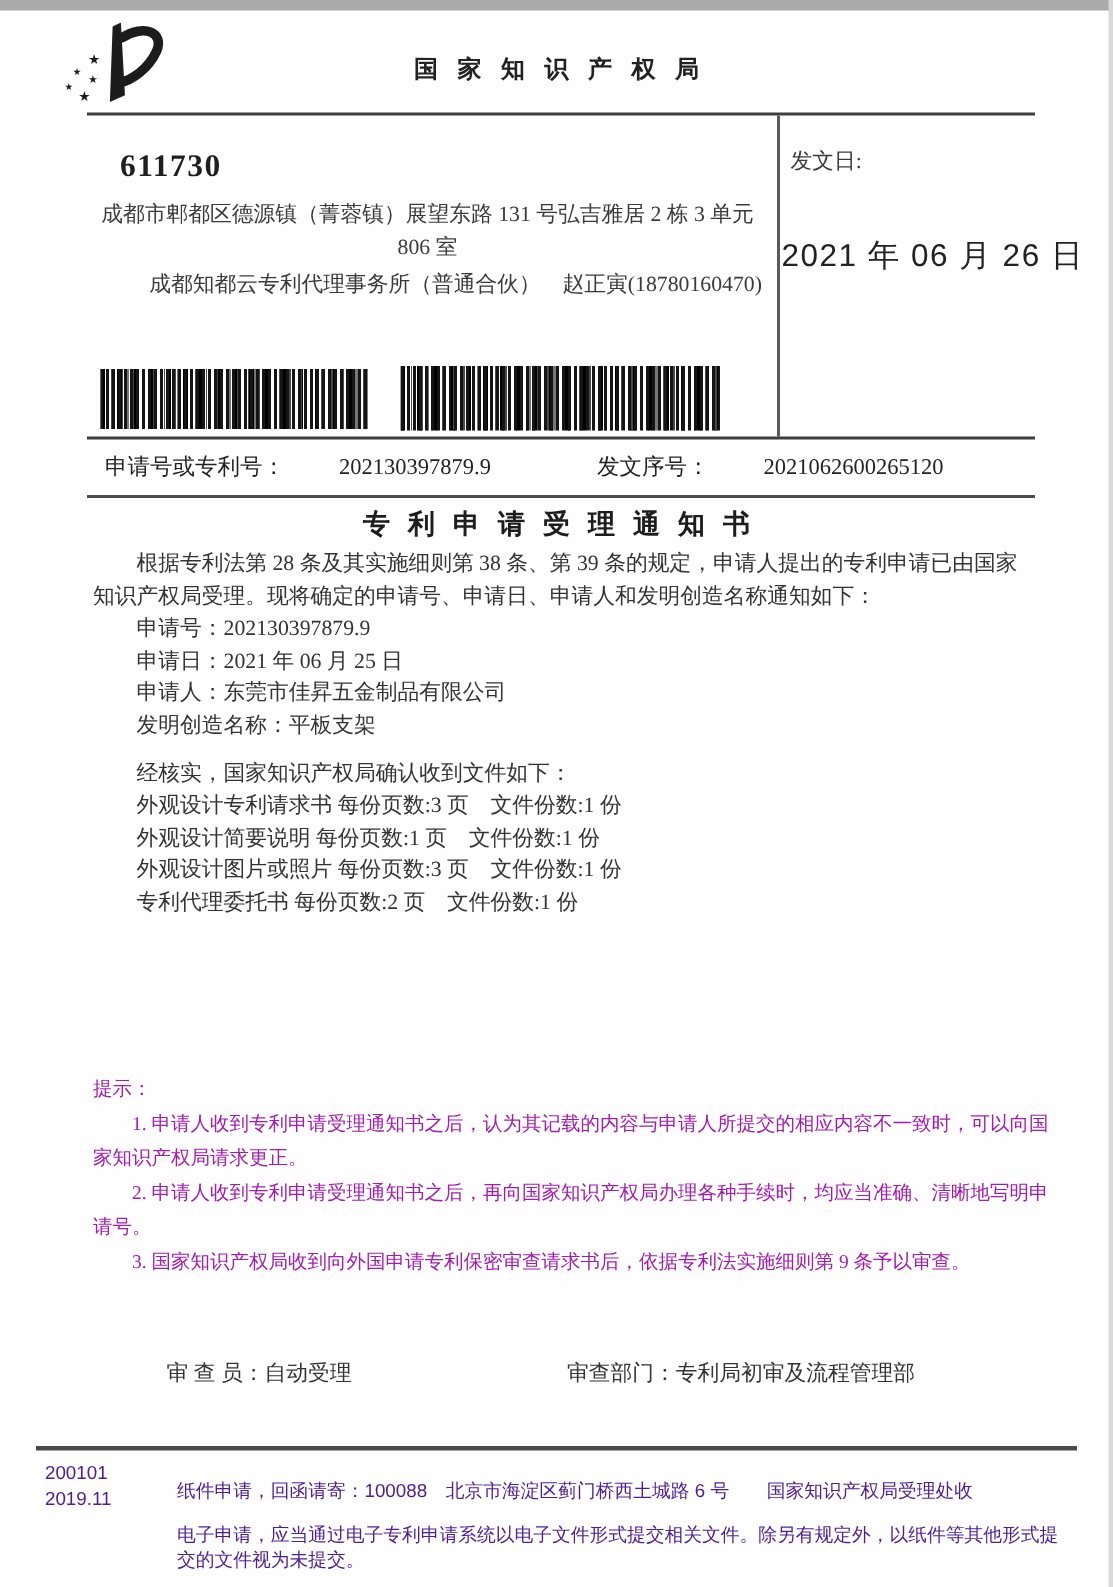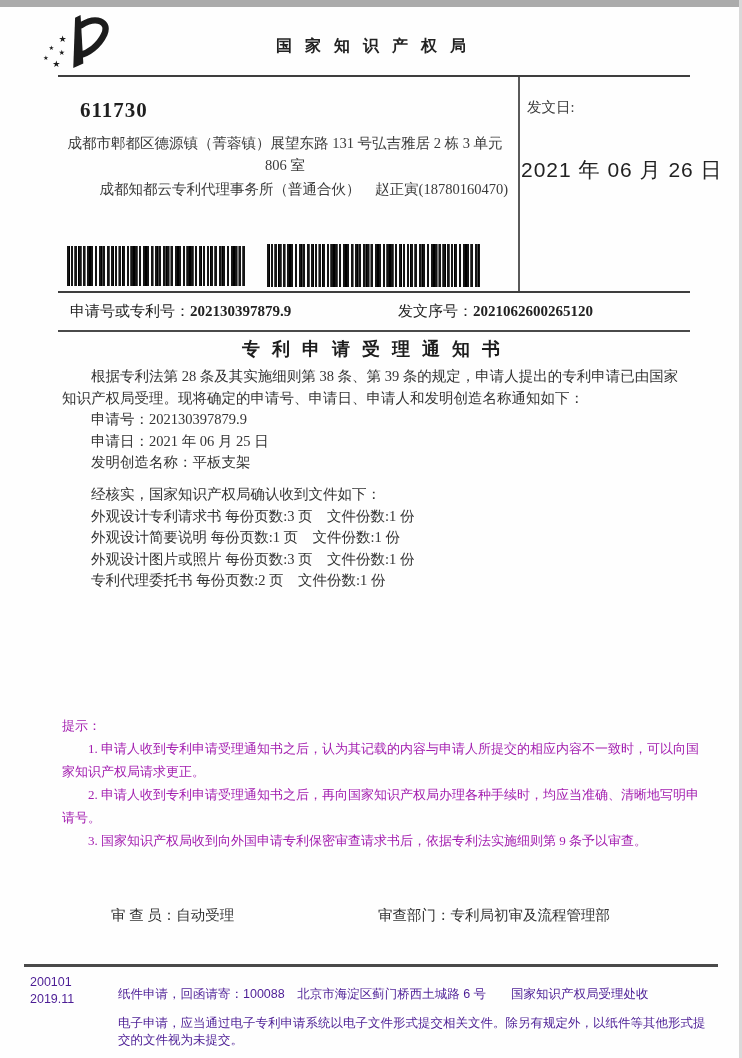--- a/index.html
+++ b/index.html
@@ -49,21 +49,21 @@
       repeating-linear-gradient(90deg,#000 0 3px,transparent 3px 11px),
       repeating-linear-gradient(90deg,#777 0 2px,transparent 2px 17px);
   }
   .barcode-1{left:67px;top:246px;width:178px;height:40px;}
   .barcode-2{left:267px;top:244px;width:213px;height:43px;}
 
   
   .refs{position:absolute;top:302px;left:0;width:742px;font-size:15px;color:#222;}
   .refs .app{position:absolute;left:70px;top:0;}
   .refs .serial{position:absolute;left:398px;top:0;}
-  .refs .val{font-weight:bold;}
+  .refs .val{font-weight:normal;margin-left:36px;}
 
   
   .notice-title{
     position:absolute;top:337px;left:0;width:742px;text-align:center;
     font-family:Liberation Serif, serif;
     font-size:18px;font-weight:bold;letter-spacing:12px;padding-left:12px;box-sizing:border-box;
     color:#1d1d1d;
   }
 
   
@@ -142,20 +142,21 @@
   </div>
 
   <div class="rule rule-3"></div>
 
   <div class="notice-title">专利申请受理通知书</div>
 
   <div class="body">
     <p>根据专利法第 28 条及其实施细则第 38 条、第 39 条的规定，申请人提出的专利申请已由国家知识产权局受理。现将确定的申请号、申请日、申请人和发明创造名称通知如下：</p>
     <p>申请号：202130397879.9</p>
     <p>申请日：2021 年 06 月 25 日</p>
+    <p>申请人：东莞市佳昇五金制品有限公司</p>
     <p>发明创造名称：平板支架</p>
     <p class="confirm">经核实，国家知识产权局确认收到文件如下：</p>
     <p>外观设计专利请求书 每份页数:3 页　文件份数:1 份</p>
     <p>外观设计简要说明 每份页数:1 页　文件份数:1 份</p>
     <p>外观设计图片或照片 每份页数:3 页　文件份数:1 份</p>
     <p>专利代理委托书 每份页数:2 页　文件份数:1 份</p>
   </div>
 
   <div class="tips">
     <p>提示：</p>

